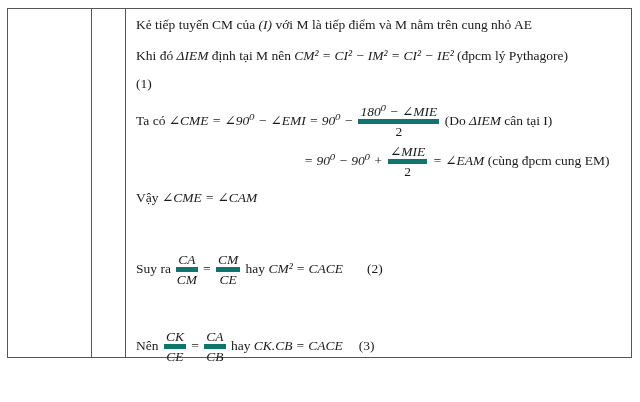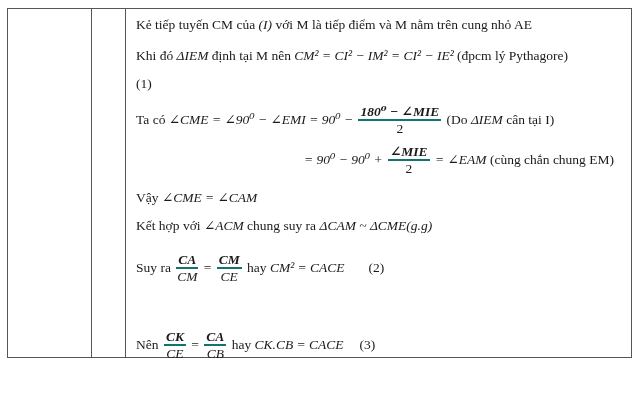--- a/index.html
+++ b/index.html
@@ -5,21 +5,21 @@
   html, body { margin:0; padding:0; background:#ffffff; }
   body { width:640px; height:402px; position:relative; overflow:hidden;
          font-family:"Liberation Serif", "DejaVu Serif", serif; color:#1a1a1a; }
   .tbl { position:absolute; left:7px; top:8px; width:625px; height:350px;
          border:1.5px solid #555; box-sizing:border-box; }
   .vline { position:absolute; top:0; bottom:0; width:0; border-left:1.5px solid #555; }
   .content { position:absolute; left:118px; top:0; right:0; bottom:0; }
   .line { position:absolute; left:10px; font-size:13.5px; white-space:nowrap; line-height:16px; }
   i, .m { font-style:italic; }
   .frac { display:inline-block; vertical-align:middle; text-align:center; margin:0 2px; }
-  .frac .n { display:block; border-bottom:2px solid #0f766e; padding:0 2px; line-height:14px;font-weight:bold; }
+  .frac .n { display:block; border-bottom:5px solid #0f766e; padding:0 2px; line-height:14px; }
   .frac .d { display:block; line-height:15px; }
 </style>
 </head>
 <body>
 
 <div class="tbl">
   <div class="vline" style="left:83px"></div>
   <div class="vline" style="left:117px"></div>
 
   <div class="content">
@@ -34,30 +34,27 @@
 
     <div class="line" style="top:67px">
       <span>(1)</span>
     </div>
 
     <div class="line" style="top:96px">
       <span>Ta có </span><span class="m">∠CME = ∠90⁰ − ∠EMI = 90⁰ − </span><span class="frac"><span class="n m">180⁰ − ∠MIE</span><span class="d">2</span></span><span> (Do </span><span class="m">ΔIEM</span><span> cân tại I)</span>
     </div>
 
     <div class="line" style="top:136px; left:178px">
-      <span class="m">= 90⁰ − 90⁰ + </span><span class="frac"><span class="n m">∠MIE</span><span class="d">2</span></span><span class="m"> = ∠EAM</span><span> (cùng chắn chung EM)</span>
+      <span class="m">= 90⁰ − 90⁰ + </span><span class="frac"><span class="n m">∠MIE</span><span class="d">2</span></span><span class="m"> = ∠EAM</span><span> (cùng đpcm cung EM)</span>
     </div>
 
     <div class="line" style="top:181px">
       <span>Vậy </span><span class="m">∠CME = ∠CAM</span>
     </div>
 
-    <div class="line" style="top:209px">
-      <span>Kết hợp với </span><span class="m">∠ACM</span><span> chung suy ra </span><span class="m">ΔCAM ~ ΔCME(g.g)</span>
-    </div>
 
     <div class="line" style="top:244px">
       <span>Suy ra </span><span class="frac"><span class="n m">CA</span><span class="d m">CM</span></span><span> = </span><span class="frac"><span class="n m">CM</span><span class="d m">CE</span></span><span> hay </span><span class="m">CM² = CACE</span><span style="margin-left:24px">(2)</span>
     </div>
 
 
     <div class="line" style="top:321px">
       <span>Nên </span><span class="frac"><span class="n m">CK</span><span class="d m">CE</span></span><span> = </span><span class="frac"><span class="n m">CA</span><span class="d m">CB</span></span><span> hay </span><span class="m">CK.CB = CACE</span><span style="margin-left:16px">(3)</span>
     </div>
 

